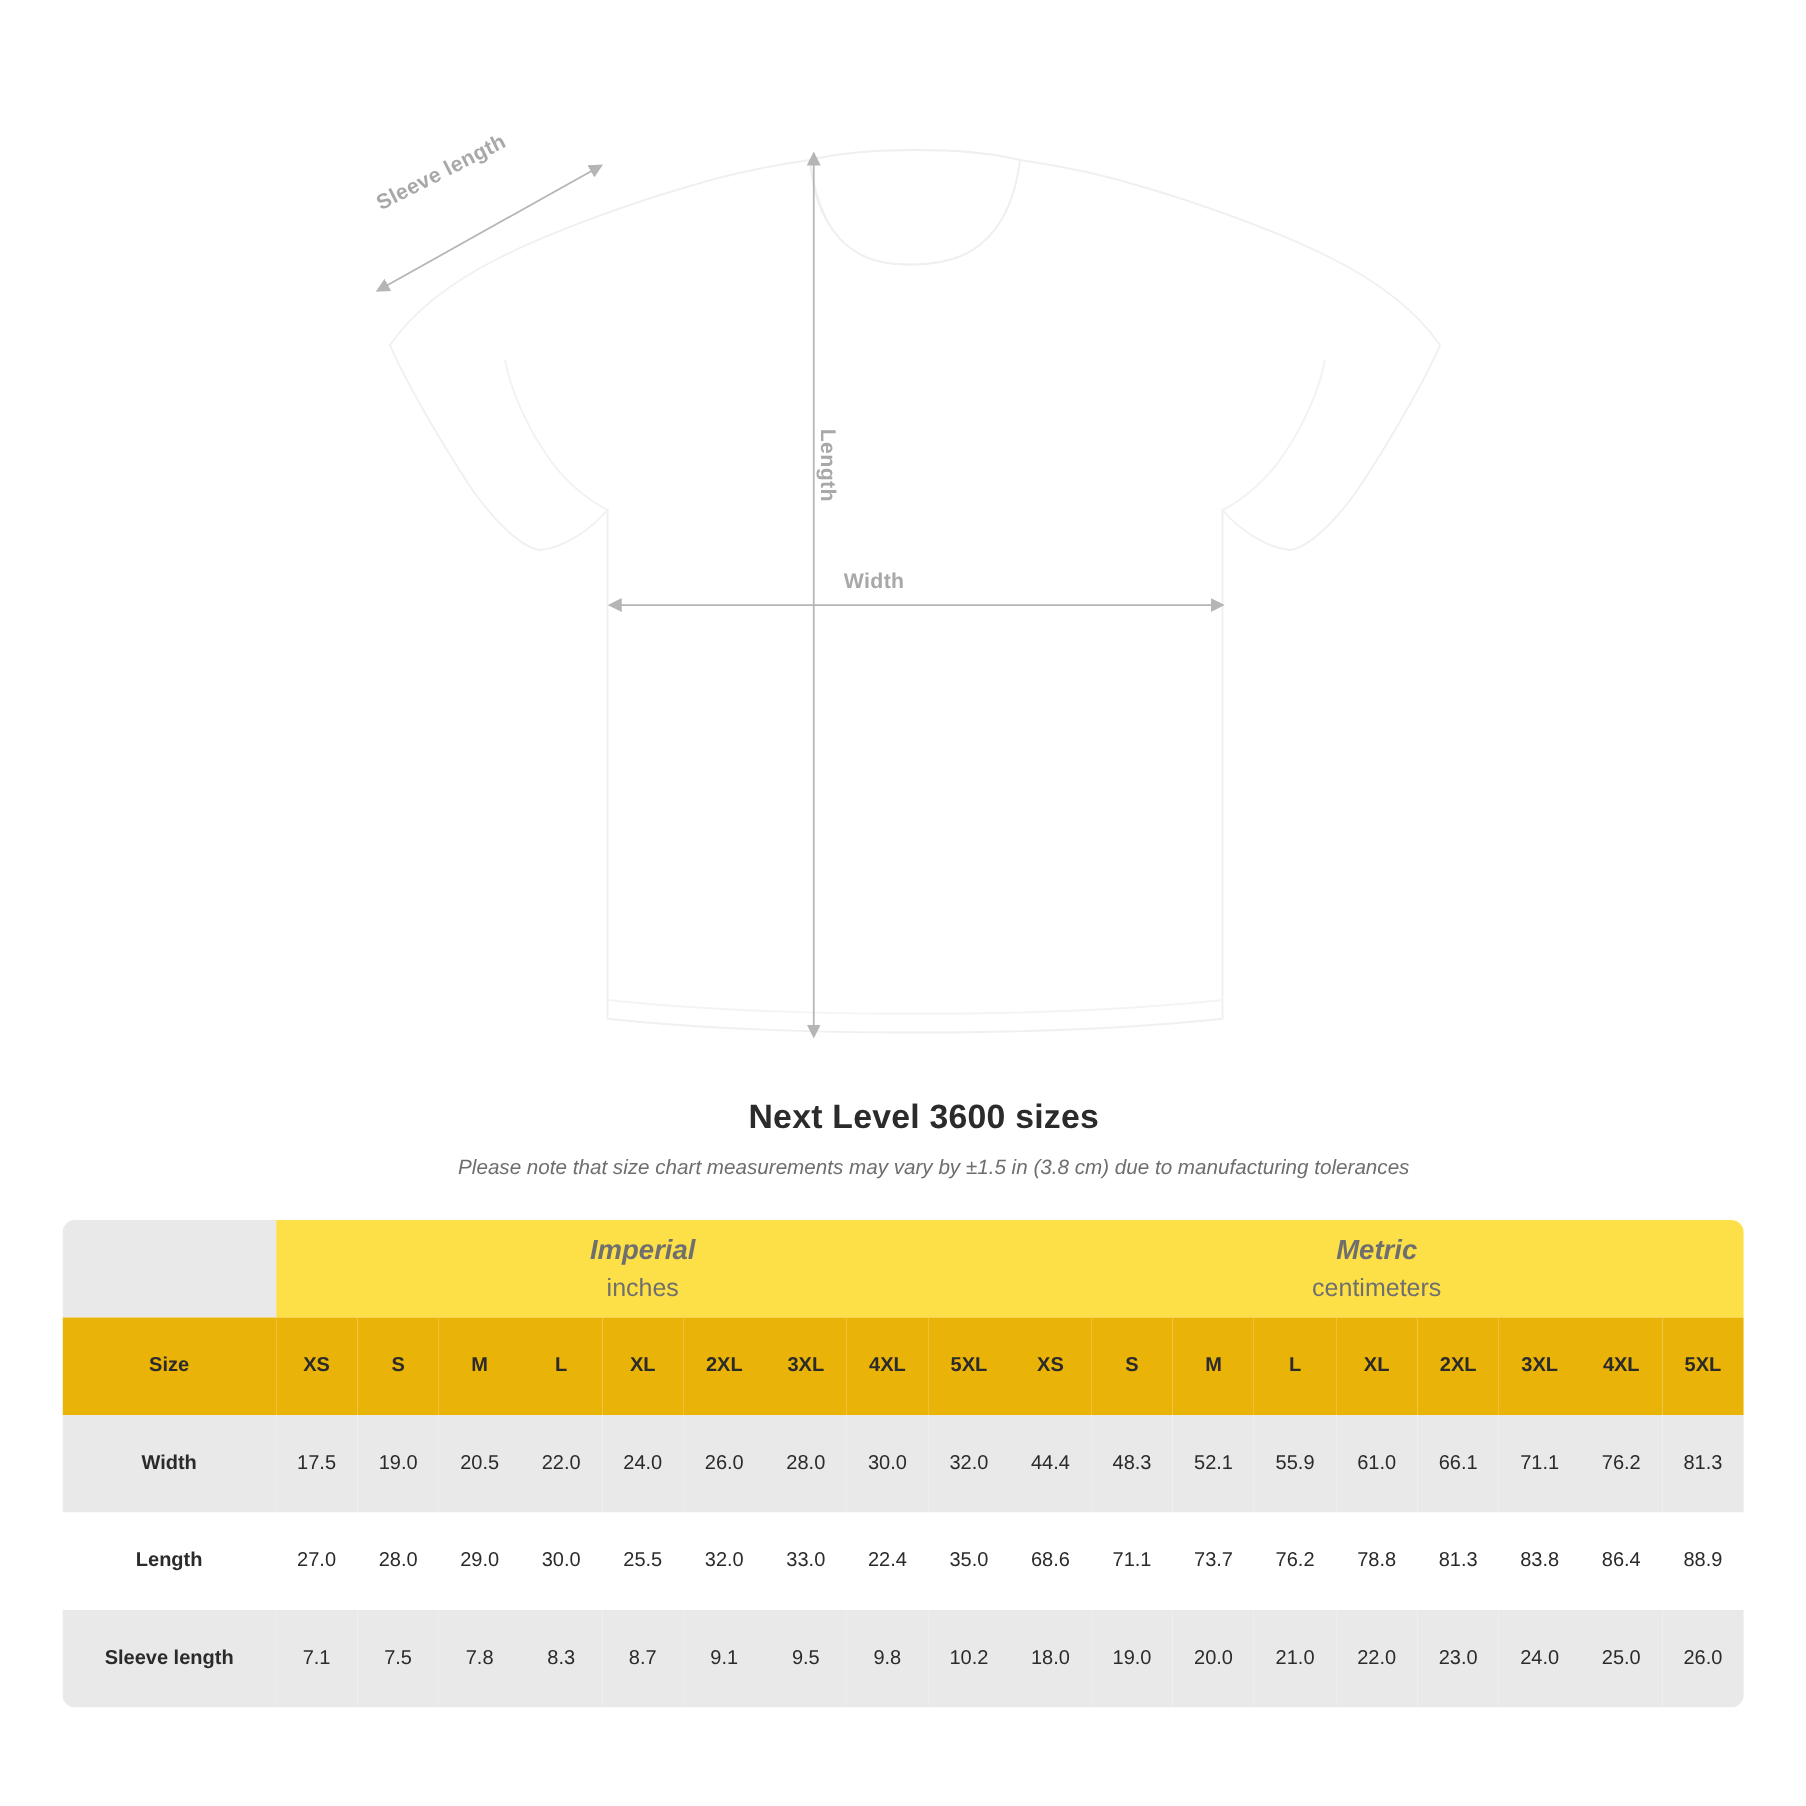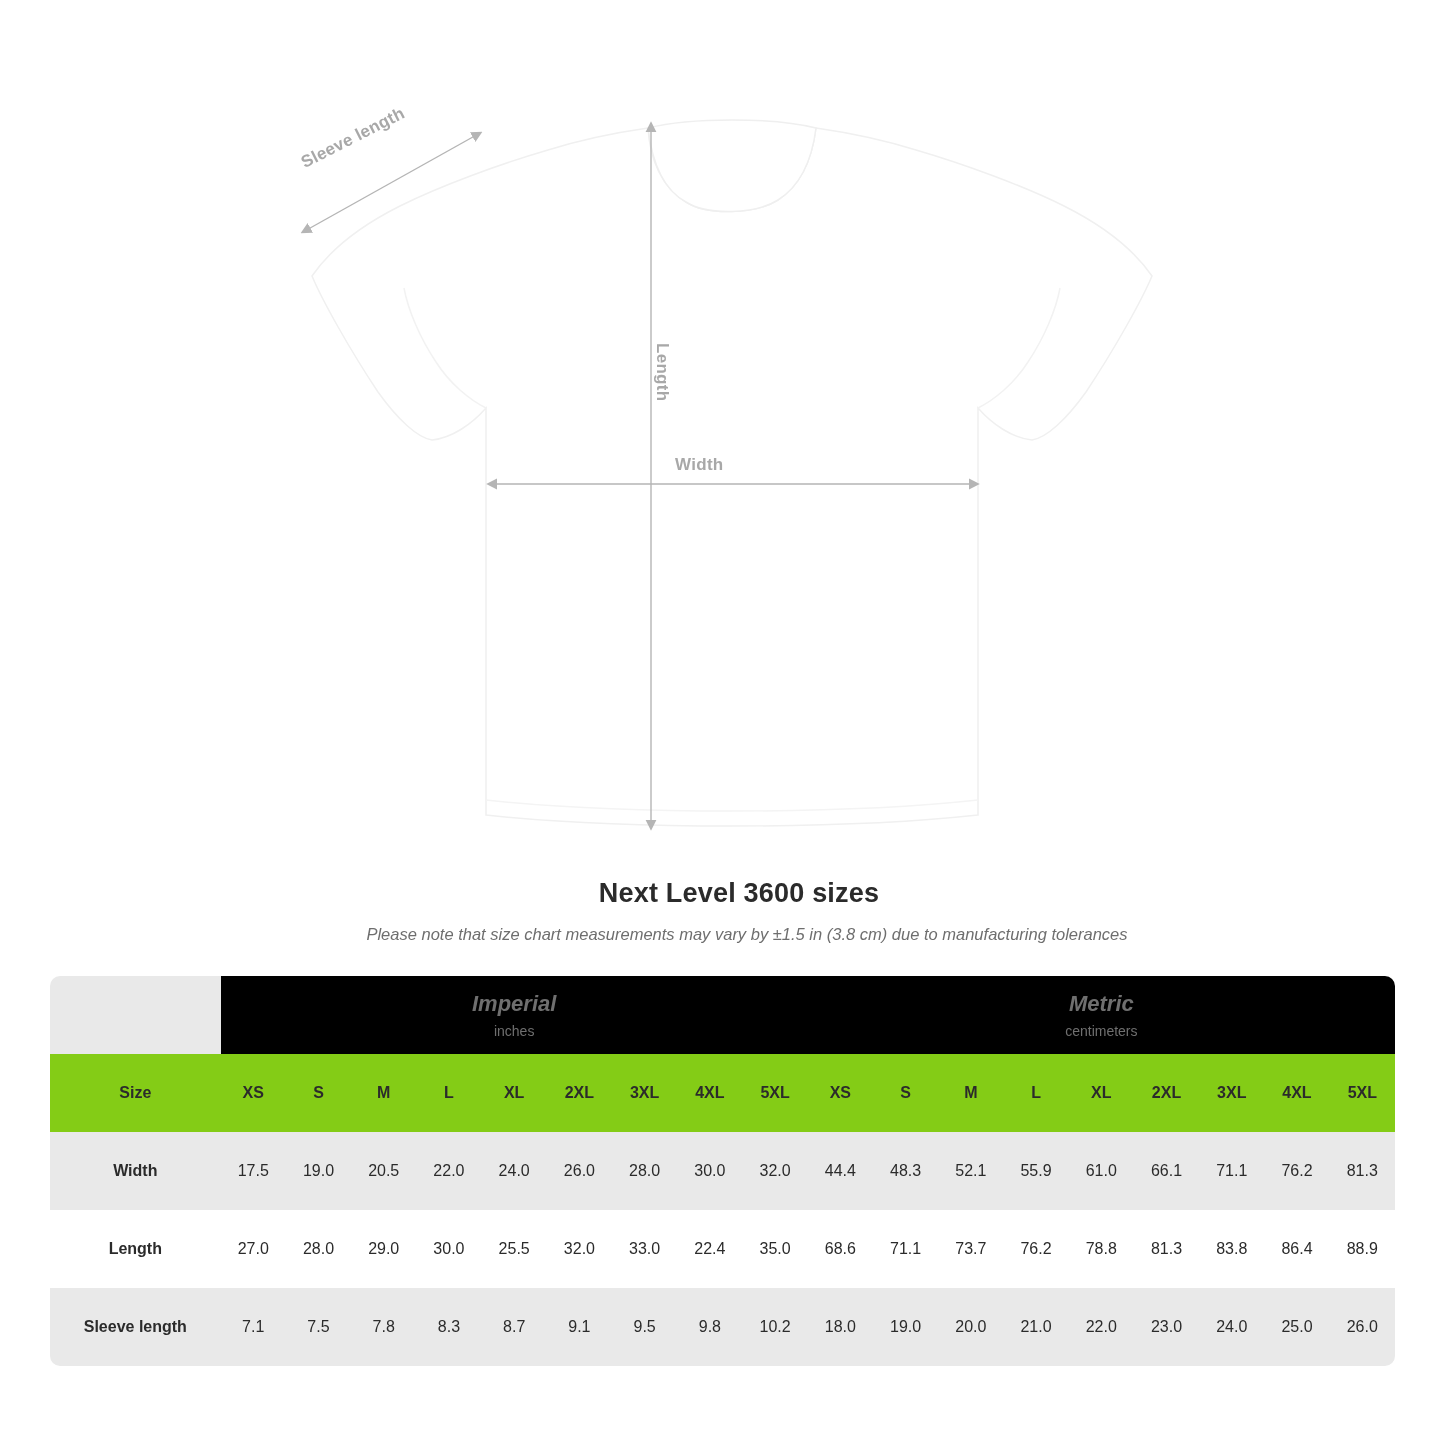--- a/index.html
+++ b/index.html
@@ -94,41 +94,41 @@
     text-align: center;
     font-size: 16px;
     color: #2b2b2b;
     padding: 0;
     height: 78px;
     vertical-align: middle;
     border: none;
   }
   
   .unit-row td {
-    background: #000000;
+    background: #fde047;
     height: 118px;
   }
   .unit-name {
     font-size: 22px;
     font-style: italic;
     font-weight: bold;
     color: #6f6f6f;
     line-height: 1.2;
   }
   .unit-sub {
-    font-size: 14px;
+    font-size: 20px;
     color: #6f6f6f;
     margin-top: 6px;
   }
   .unit-row td.corner {
     background: #e9e9e9;
   }
   
   .head-row td {
-    background: #84cc16;
+    background: #eab308;
     font-weight: bold;
     font-size: 16px;
     color: #2b2b2b;
   }
   .head-row td.rowlabel {
     font-weight: bold;
   }
   .row-alt td {
     background: #e9e9e9;
   }

